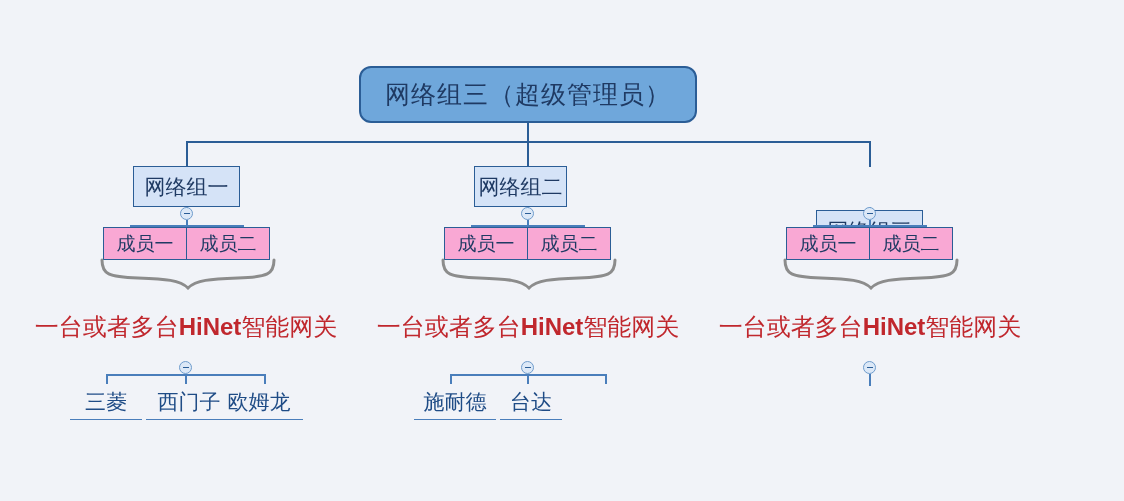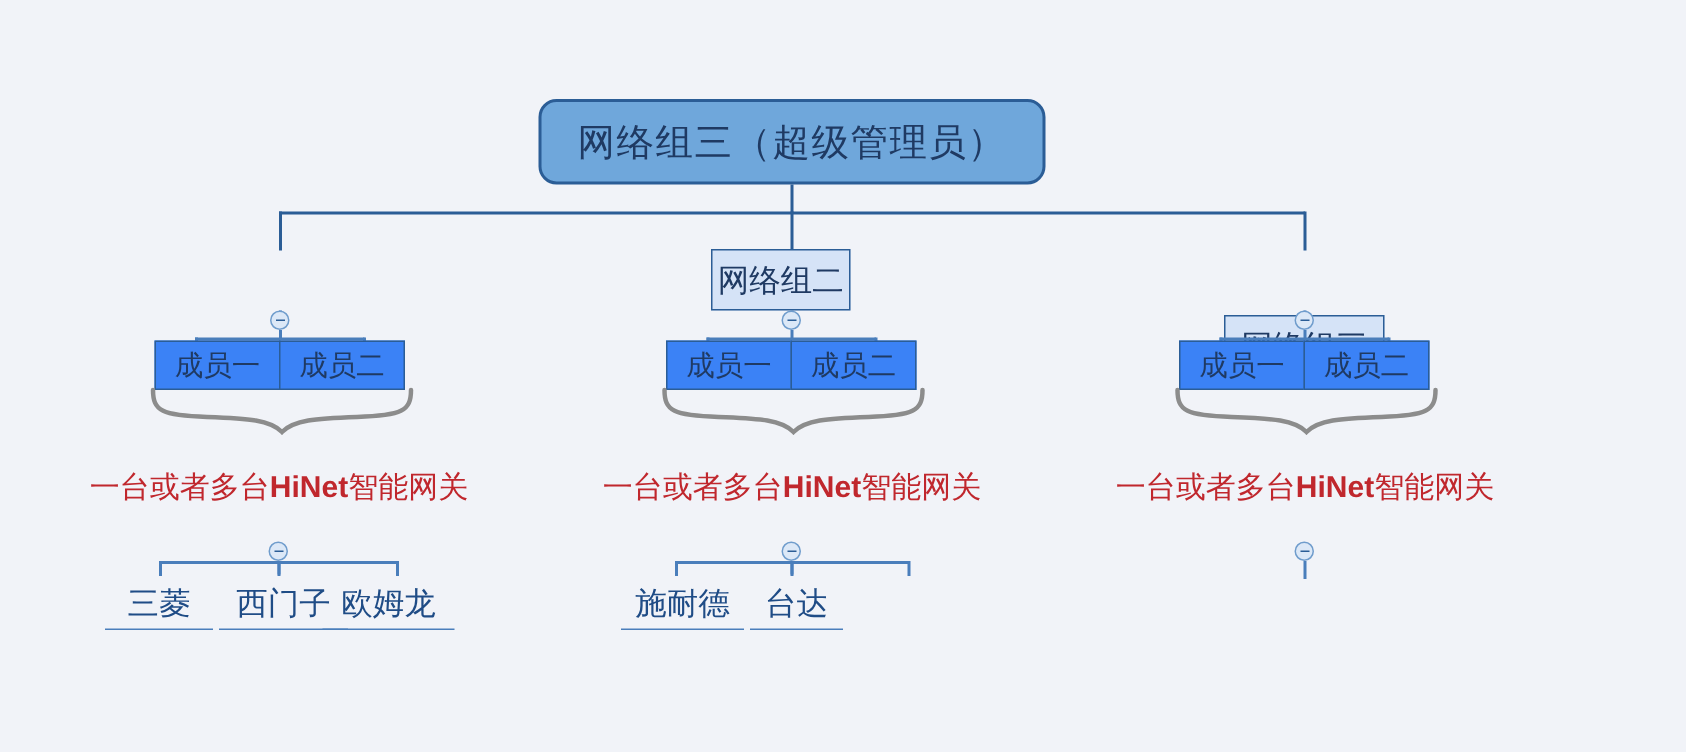--- a/index.html
+++ b/index.html
@@ -58,21 +58,21 @@
     color: #1f3a63;
     font-family: "DejaVu Serif", "Liberation Serif", serif;
     white-space: nowrap;
   }
 
   
   .member-node {
     position: absolute;
     height: 33px;
     box-sizing: border-box;
-    background: #3b82f6;
+    background: #f9a8d4;
     border: 1.5px solid #2b5d96;
     display: flex;
     align-items: center;
     justify-content: center;
     font-size: 19px;
     color: #1f3a63;
     font-family: "DejaVu Serif", "Liberation Serif", serif;
     white-space: nowrap;
   }
 
@@ -107,21 +107,21 @@
     height: 1.5px;
     background: #2b5d96;
   }
 
   
   .brace { position: absolute; }
 
   
   .gw-caption {
     position: absolute;
-    font-size: 20px;
+    font-size: 24px;
     color: #c0272d;
     white-space: nowrap;
     font-family: "DejaVu Serif", "Liberation Serif", serif;
     text-align: center;
   }
   .gw-caption .gw-brand {
     font-family: "Liberation Sans", "DejaVu Sans", sans-serif;
     font-weight: bold;
   }
 
@@ -147,20 +147,23 @@
   </div>
 
   <div class="line-v abs" style="left:527px; top:123px; height:19px;"></div>
 
   <div class="line-h abs" style="left:186px; top:141px; width:684px;"></div>
 
   <div class="line-v abs" style="left:186px; top:141px; height:26px;"></div>
   <div class="line-v abs" style="left:527px; top:141px; height:26px;"></div>
   <div class="line-v abs" style="left:869px; top:141px; height:26px;"></div>
 
+  <div class="group-node" style="left:133px; top:166px; width:107px;">
+    <span>网络组一</span>
+  </div>
 
   <div class="line-v abs conn-light" style="left:186px; top:207px; height:7px;"></div>
   <div class="collapse-btn" style="left:180px; top:207px;"></div>
   <div class="line-v abs conn-light" style="left:186px; top:220px; height:6px;"></div>
   <div class="line-h abs conn-light" style="left:130px; top:225px; width:113px;"></div>
   <div class="line-v abs conn-light" style="left:130px; top:225px; height:3px;"></div>
   <div class="line-v abs conn-light" style="left:242px; top:225px; height:3px;"></div>
 
   <div class="member-node" style="left:103px; top:227px; width:84px;">
     <span>成员一</span>

